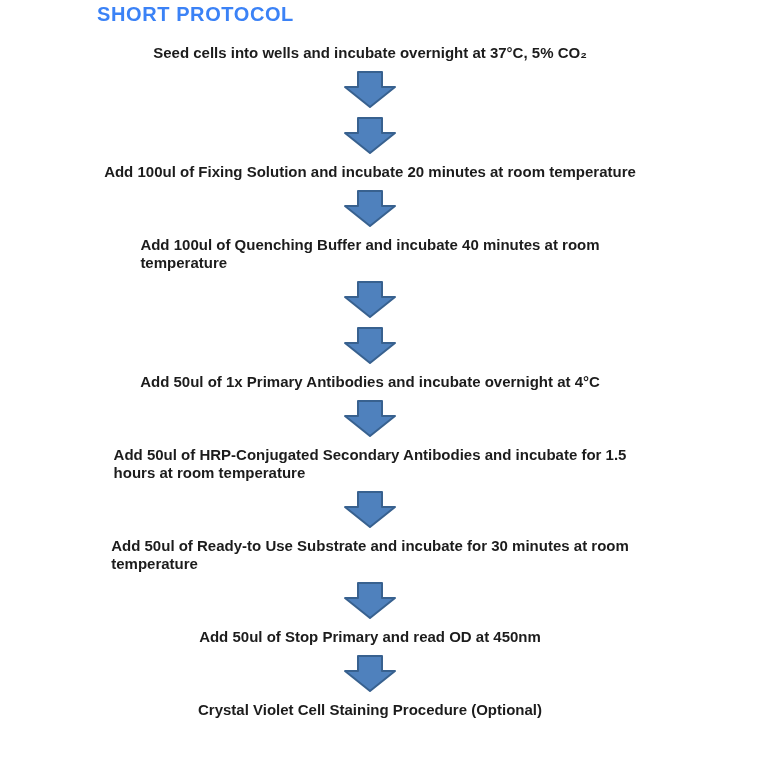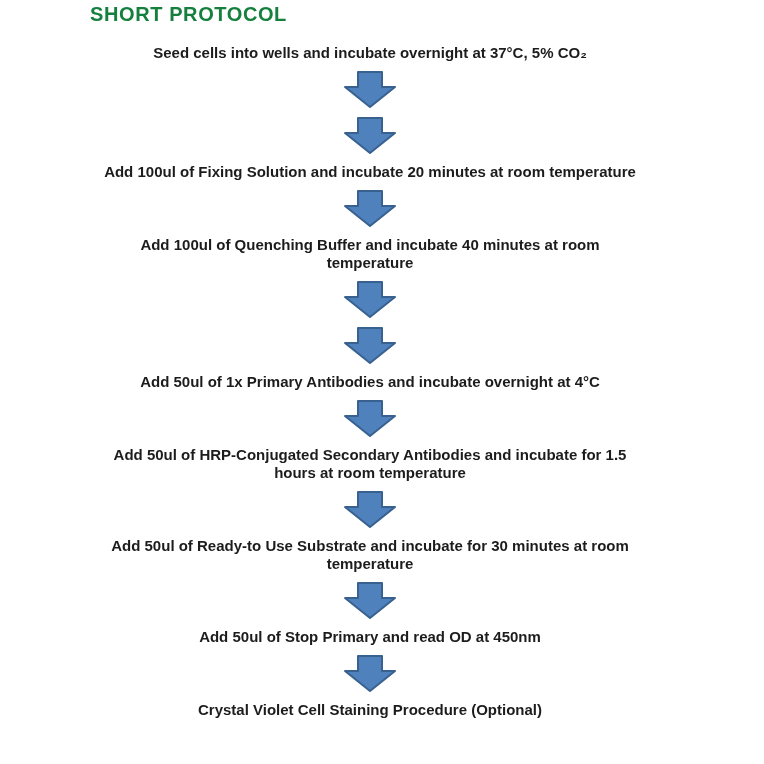--- a/index.html
+++ b/index.html
@@ -9,43 +9,43 @@
   }
   body {
     width: 764px;
     height: 764px;
     position: relative;
     overflow: hidden;
     font-family: "Liberation Sans", sans-serif;
   }
   .page-title {
     position: absolute;
-    left: 90px;
+    left: 97px;
     top: 3px;
     font-size: 20px;
     font-weight: bold;
-    color: #15803d;
+    color: #3b82f6;
     letter-spacing: 0.6px;
     white-space: nowrap;
   }
   .flow {
     position: absolute;
     top: 44px;
     left: 0;
     width: 740px;
     display: flex;
     flex-direction: column;
     align-items: center;
     gap: 9px;
   }
   .step {
     font-size: 15px;
     font-weight: bold;
     color: #1c1c1c;
-    text-align: center;
+    text-align: left;
     line-height: 18px;
     white-space: pre-line;
   }
   .arrow {
     line-height: 0;
   }
   .arrow svg {
     display: block;
   }
 </style>

